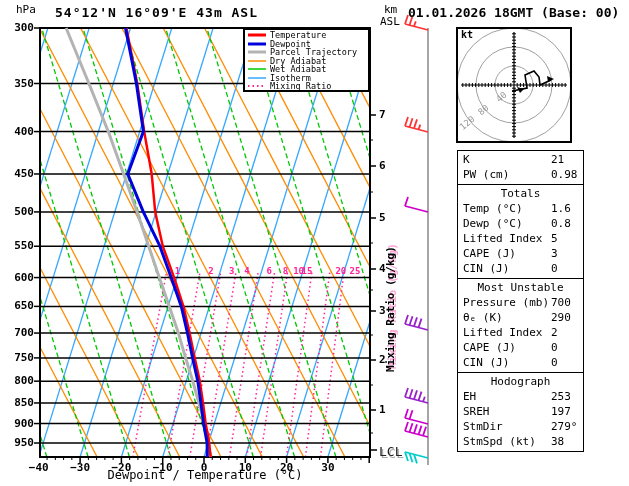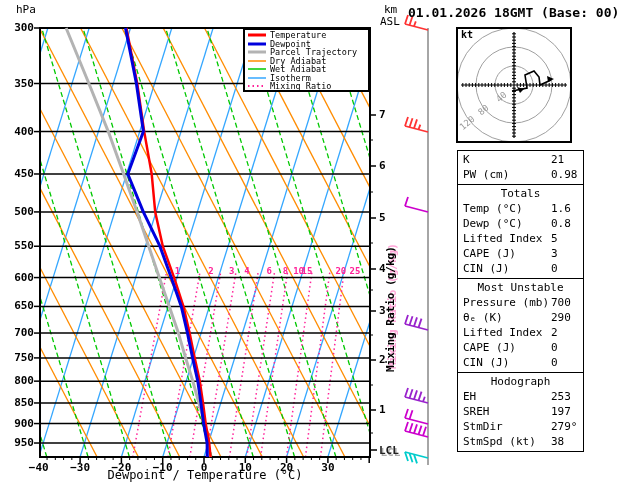--- a/index.html
+++ b/index.html
@@ -10,21 +10,21 @@
   .unit-label{font-size:11px;}
   .main-title{font-size:13px;font-weight:bold;letter-spacing:1px;}
   .date-title{font-size:13px;font-weight:bold;}
   .p-label{font-size:11px;font-weight:bold;text-align:right;width:30px;}
   .t-label{font-size:11px;font-weight:bold;width:34px;text-align:center;}
   .km-label{font-size:11px;font-weight:bold;}
   .x-axis-title{font-size:12px;}
   .mr-label{font-size:9px;font-weight:bold;}
   .mr-axis{font-size:11px;font-weight:bold;transform:rotate(-90deg);transform-origin:left top;
            text-shadow:3px 2px 0 #ffa6d9;}
-  .lcl{font-size:11px;font-weight:bold;color:#222;text-shadow:1.5px 1.5px 0 #aaa;}
+  .lcl{font-size:13px;font-weight:normal;color:#222;text-shadow:1.5px 1.5px 0 #aaa;}
   .kt{font-size:10px;font-weight:bold;}
   .ring-lab{font-size:9px;color:#999;transform:rotate(-40deg);}
   .credit{font-size:12px;font-weight:bold;}
   
   #legend{position:absolute;left:243px;top:28px;width:127px;height:64px;background:#fff;
           border:2px solid #000;box-sizing:border-box;padding:1px 4px 0 3px;}
   .leg-row{display:flex;align-items:center;height:8.5px;}
   .leg-swatch{width:18px;margin-right:4px;flex:0 0 18px;}
   .leg-text{font-size:8.5px;line-height:8.5px;}
   
@@ -308,20 +308,21 @@
         <line x1="512" y1="136.20000000000002" x2="516" y2="136.20000000000002" stroke="#000" stroke-width="1"></line>
         <line x1="512" y1="33.79999999999999" x2="516" y2="33.79999999999999" stroke="#000" stroke-width="1"></line>
         <rect x="457" y="28" width="114" height="114" fill="none" stroke="#000" stroke-width="2"></rect>
         <path d="M512,91 L527,88 L525,75 L534,71 L539,77 L540,85 L551,80" fill="none" stroke="#000" stroke-width="1.6"></path>
         <path d="M554,79 l-7,-3 l1,6 z" fill="#000"></path>
         <path d="M524,89 l-7,-2 l3,6 z" fill="#000"></path>
       </g>
     </svg>
 
   <div class="abs unit-label" style="left:16px;top:3px;">hPa</div>
+  <div class="abs main-title" style="left:55px;top:5px;">54°12'N 16°09'E 43m ASL</div>
   <div class="abs date-title" style="left:408px;top:5px;">01.01.2026 18GMT (Base: 00)</div>
   <div class="abs unit-label" style="left:384px;top:3px;">km</div>
   <div class="abs unit-label" style="left:380px;top:15px;">ASL</div>
 
   <div id="legend">
       <div class="leg-row">
         <svg width="18" height="8" class="leg-swatch">
           <line x1="0" y1="4" x2="18" y2="4" stroke="#ff0000" stroke-width="3"></line>
         </svg>
         <span class="leg-text">Temperature</span>

